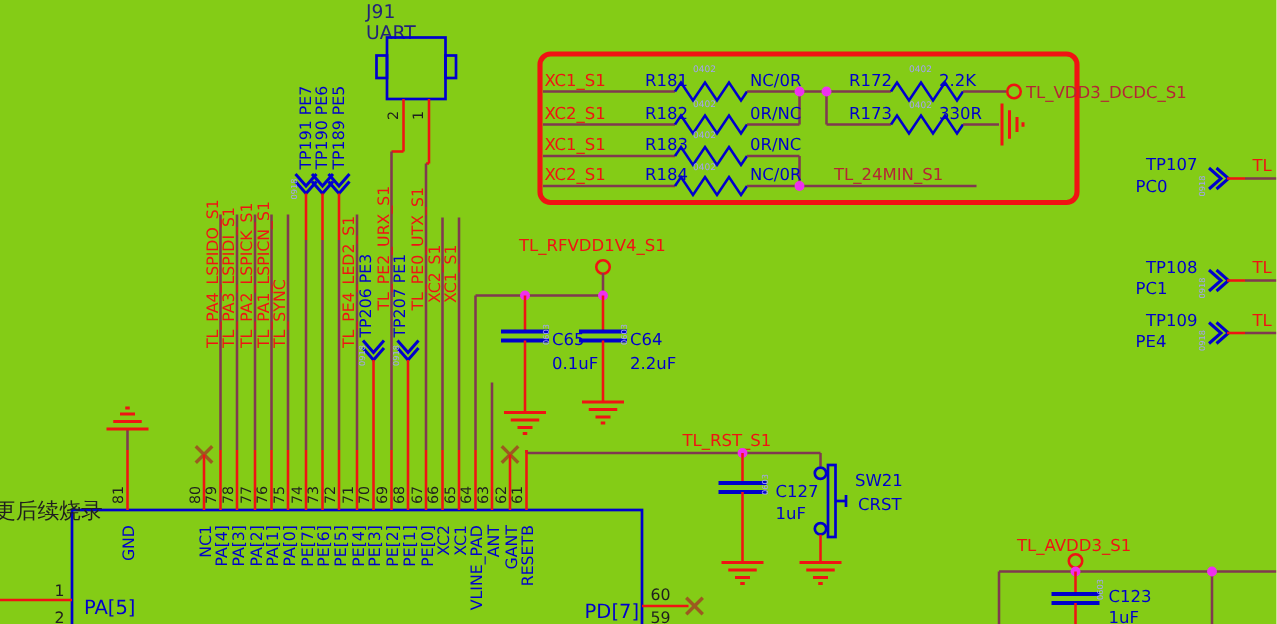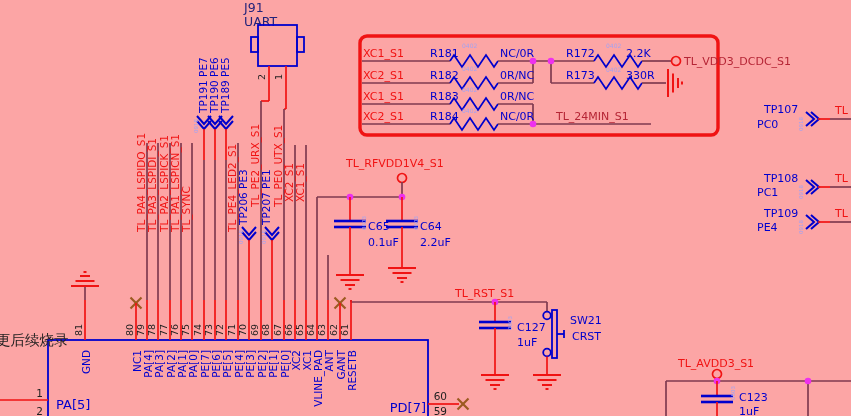--- a/index.html
+++ b/index.html
@@ -1,16 +1,16 @@
 <!DOCTYPE html>
 <html><head>
 <meta charset="utf-8">
 <style>
   html,body{margin:0;padding:0;background:#ffffff;overflow:hidden}
-  .stage{width:851px;height:416px;position:relative;background:#fca5a5}
+  .stage{width:851px;height:416px;position:relative;background:#84cc16}
   svg{display:block}
   text{font-family:"DejaVu Sans",sans-serif}
   .wm{stroke:#7f3a50;stroke-width:1.7;fill:none}
   .wr{stroke:#f01313;stroke-width:1.7;fill:none}
   .cb{stroke:#0000cd;fill:none;stroke-width:1.8}
   .tk{fill:#1f1f1f}.tb{fill:#0000cd}.tr{fill:#f01313}.trd{fill:#b52535}
   .tn{fill:#23237a}.tf{fill:#a2a2f2}
   .s5{font-size:5.5px}.s6{font-size:6px}.s9{font-size:9.5px}.s10{font-size:10.5px}
   .s11{font-size:11px}.s12{font-size:12.5px}.s13{font-size:13px}
 </style>

